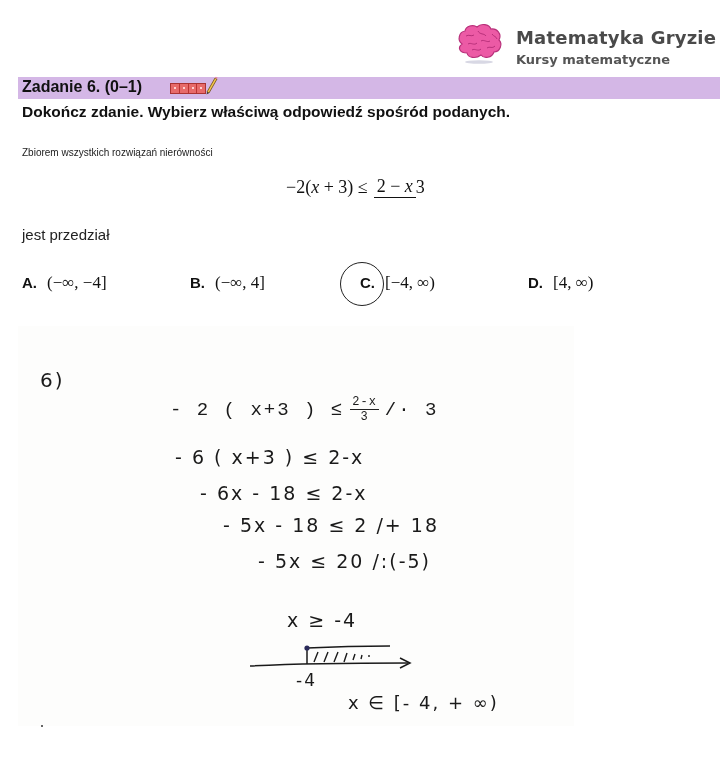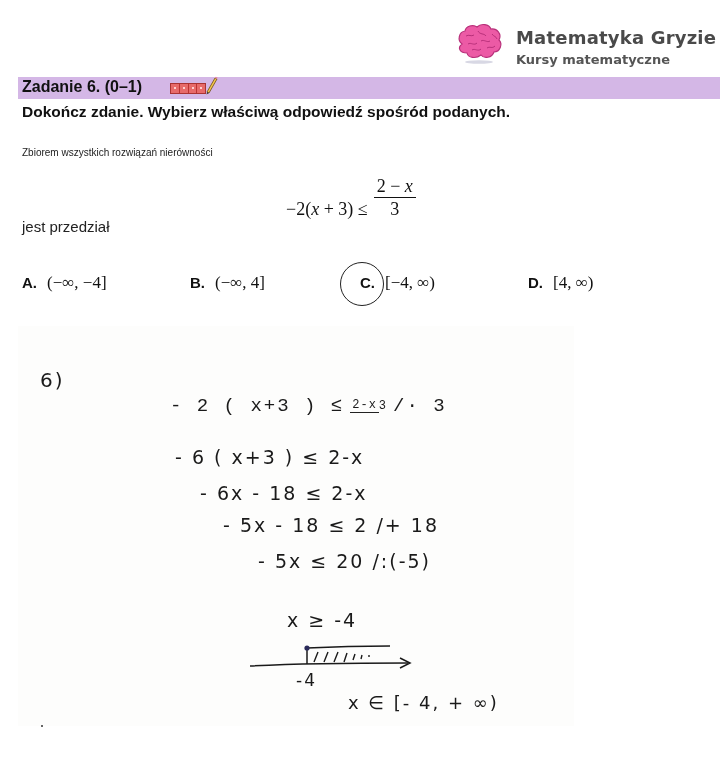--- a/index.html
+++ b/index.html
@@ -20,42 +20,42 @@
   .score-boxes span:last-child { border-right:none; }
   .score-boxes span::after { content:""; position:absolute; left:3px; top:3px; width:2px; height:2px; background:#ffd0d0; }
   .pencil { position:absolute; left:186px; top:-2px; width:14px; height:20px; }
 
   .instruction { left:22px; top:103px; font-weight:bold; font-size:15.5px; white-space:nowrap; }
 
   .para { left:22px; top:147px; font-size:10px; color:#222; white-space:nowrap; }
   .formula { left:286px; top:175px; font-family:"Liberation Serif", serif; font-size:18px; display:flex; align-items:flex-end; white-space:nowrap; }
   .formula .lhs { font-family:"Liberation Serif", serif; }
   .formula .lhs i { font-style:italic; }
-  .frac { display:inline-flex; flex-direction:column; align-items:center; margin-left:6px; }
+  .frac { display:inline-flex; flex-direction:row; align-items:center; margin-left:6px; }
   .frac .num { padding:0 3px; border-bottom:1.3px solid #111; line-height:22px; }
   .frac .num i { font-style:italic; }
   .frac .den { line-height:22px; }
-  .para2 { left:22px; top:218px; font-size:15px; color:#222; white-space:nowrap;text-align:center; }
+  .para2 { left:22px; top:226px; font-size:15px; color:#222; white-space:nowrap;text-align:center; }
 
   
   .opt { top:273px; display:flex; align-items:baseline; white-space:nowrap; }
   .opt .letter { font-weight:bold; font-size:15px; margin-right:10px; }
   .opt .val { font-family:"Liberation Serif", serif; font-size:17px; }
   .optA { left:22px; }
   .optB { left:190px; }
   .optC { left:360px; }
   .optD { left:528px; }
   .circle { left:340px; top:262px; width:42px; height:42px; border:1.6px solid #222; border-radius:50%; }
 
   
   .sheet { left:18px; top:326px; width:556px; height:400px; background:#fdfdfc; }
   .hw { position:absolute; font-family:"DejaVu Sans", sans-serif; font-weight:normal; color:#1a1a1a; white-space:nowrap; letter-spacing:2px; }
   .hw-label { left:40px; top:368px; font-size:20px; }
   .hw1 { left:170px; top:395px; font-size:19px;font-family:Liberation Mono, monospace; }
-  .hw1 .hfrac { display:inline-flex; flex-direction:row; align-items:center; font-size:12px; vertical-align:middle; margin:0 6px; letter-spacing:1px; }
+  .hw1 .hfrac { display:inline-flex; flex-direction:column; align-items:center; font-size:12px; vertical-align:middle; margin:0 6px; letter-spacing:1px; }
   .hw1 .hfrac .n { border-bottom:1px solid #222; line-height:14px; padding:0 2px; }
   .hw1 .hfrac .d { line-height:14px; }
   .hw2 { left:175px; top:446px; font-size:19px; }
   .hw3 { left:200px; top:482px; font-size:19px; }
   .hw4 { left:223px; top:514px; font-size:19px; }
   .hw5 { left:258px; top:550px; font-size:19px;text-align:center; }
   .hw6 { left:287px; top:609px; font-size:19px; }
   .numline { left:248px; top:640px; width:170px; height:40px; }
   .hw-tick { left:296px; top:670px; font-size:17px; }
   .hw-ans { left:348px; top:692px; font-size:18px; }

